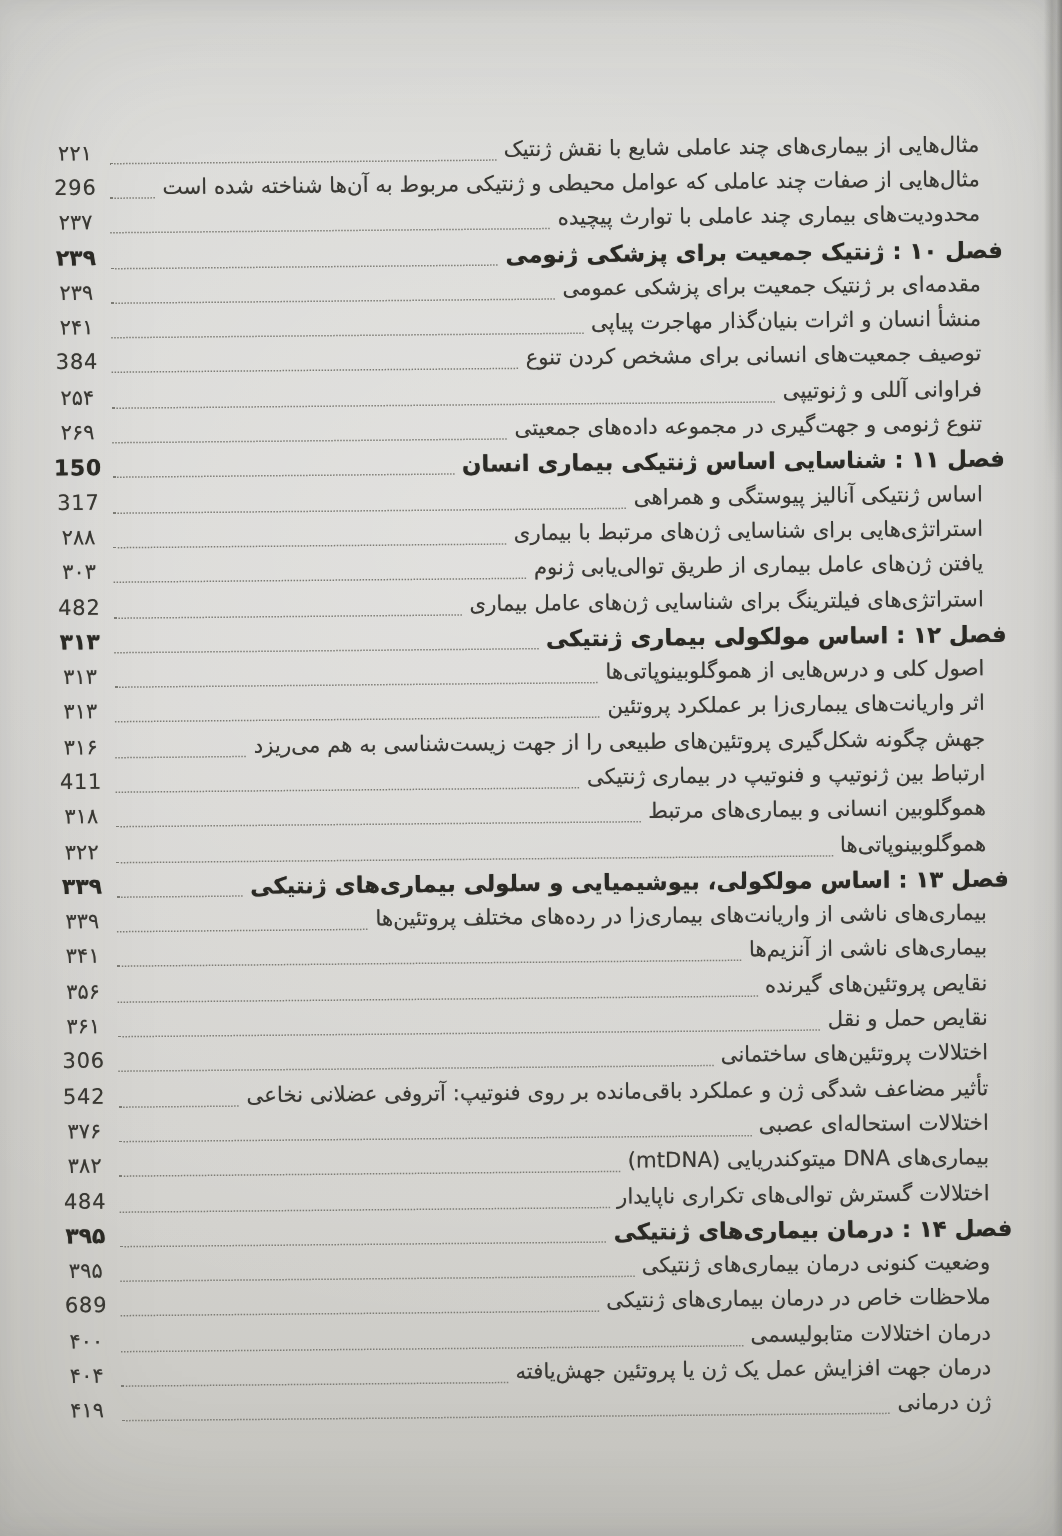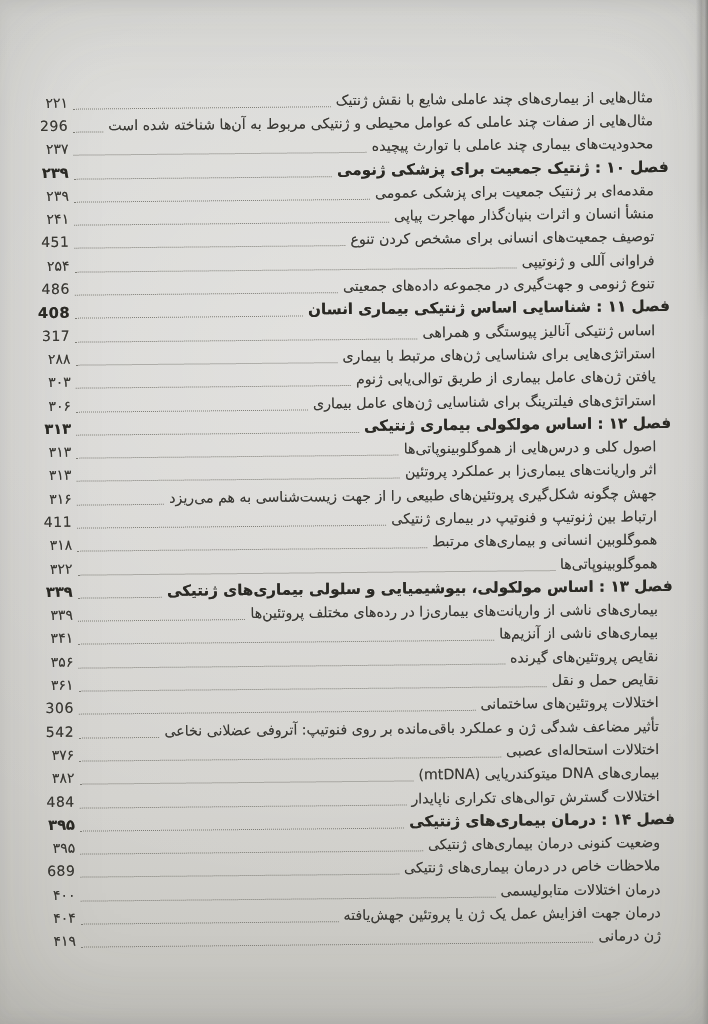--- a/index.html
+++ b/index.html
@@ -47,21 +47,21 @@
     text-shadow:0 0 .6px rgba(43,42,37,.65);
   }
   .title{flex:0 0 auto;}
   .leader{
     flex:1 1 auto;min-width:8px;height:15px;
     border-bottom:1.6px dotted #7e7d76;
     margin:0 5px;
     transform:translateY(-1px);
   }
   .pnum{
-    flex:0 0 auto;width:36px;text-align:right;
+    flex:0 0 auto;width:36px;text-align:center;
     font-size:14px;letter-spacing:.5px;
   }
   .row.chapter .pnum{font-size:14.6px;}
 </style>
 </head>
 <body>
 
 <div class="photo">
   <div class="edge-right-top"></div>
   <div class="edge-right-full"></div>
@@ -92,56 +92,56 @@
     <span class="pnum">۲۳۹</span>
   </div>
       <div class="row item">
     <span class="title">منشأ انسان و اثرات بنیان‌گذار مهاجرت پیاپی</span>
     <span class="leader"></span>
     <span class="pnum">۲۴۱</span>
   </div>
       <div class="row item">
     <span class="title">توصیف جمعیت‌های انسانی برای مشخص کردن تنوع</span>
     <span class="leader"></span>
-    <span class="pnum">451</span>
+    <span class="pnum">384</span>
   </div>
       <div class="row item">
     <span class="title">فراوانی آللی و ژنوتیپی</span>
     <span class="leader"></span>
     <span class="pnum">۲۵۴</span>
   </div>
       <div class="row item">
     <span class="title">تنوع ژنومی و جهت‌گیری در مجموعه داده‌های جمعیتی</span>
     <span class="leader"></span>
-    <span class="pnum">486</span>
+    <span class="pnum">۲۶۹</span>
   </div>
       <div class="row chapter">
     <span class="title">فصل ۱۱ : شناسایی اساس ژنتیکی بیماری انسان</span>
     <span class="leader"></span>
-    <span class="pnum">408</span>
+    <span class="pnum">150</span>
   </div>
       <div class="row item">
     <span class="title">اساس ژنتیکی آنالیز پیوستگی و همراهی</span>
     <span class="leader"></span>
     <span class="pnum">317</span>
   </div>
       <div class="row item">
     <span class="title">استراتژی‌هایی برای شناسایی ژن‌های مرتبط با بیماری</span>
     <span class="leader"></span>
     <span class="pnum">۲۸۸</span>
   </div>
       <div class="row item">
     <span class="title">یافتن ژن‌های عامل بیماری از طریق توالی‌یابی ژنوم</span>
     <span class="leader"></span>
     <span class="pnum">۳۰۳</span>
   </div>
       <div class="row item">
     <span class="title">استراتژی‌های فیلترینگ برای شناسایی ژن‌های عامل بیماری</span>
     <span class="leader"></span>
-    <span class="pnum">۳۰۶</span>
+    <span class="pnum">482</span>
   </div>
       <div class="row chapter">
     <span class="title">فصل ۱۲ : اساس مولکولی بیماری ژنتیکی</span>
     <span class="leader"></span>
     <span class="pnum">۳۱۳</span>
   </div>
       <div class="row item">
     <span class="title">اصول کلی و درس‌هایی از هموگلوبینوپاتی‌ها</span>
     <span class="leader"></span>
     <span class="pnum">۳۱۳</span>

